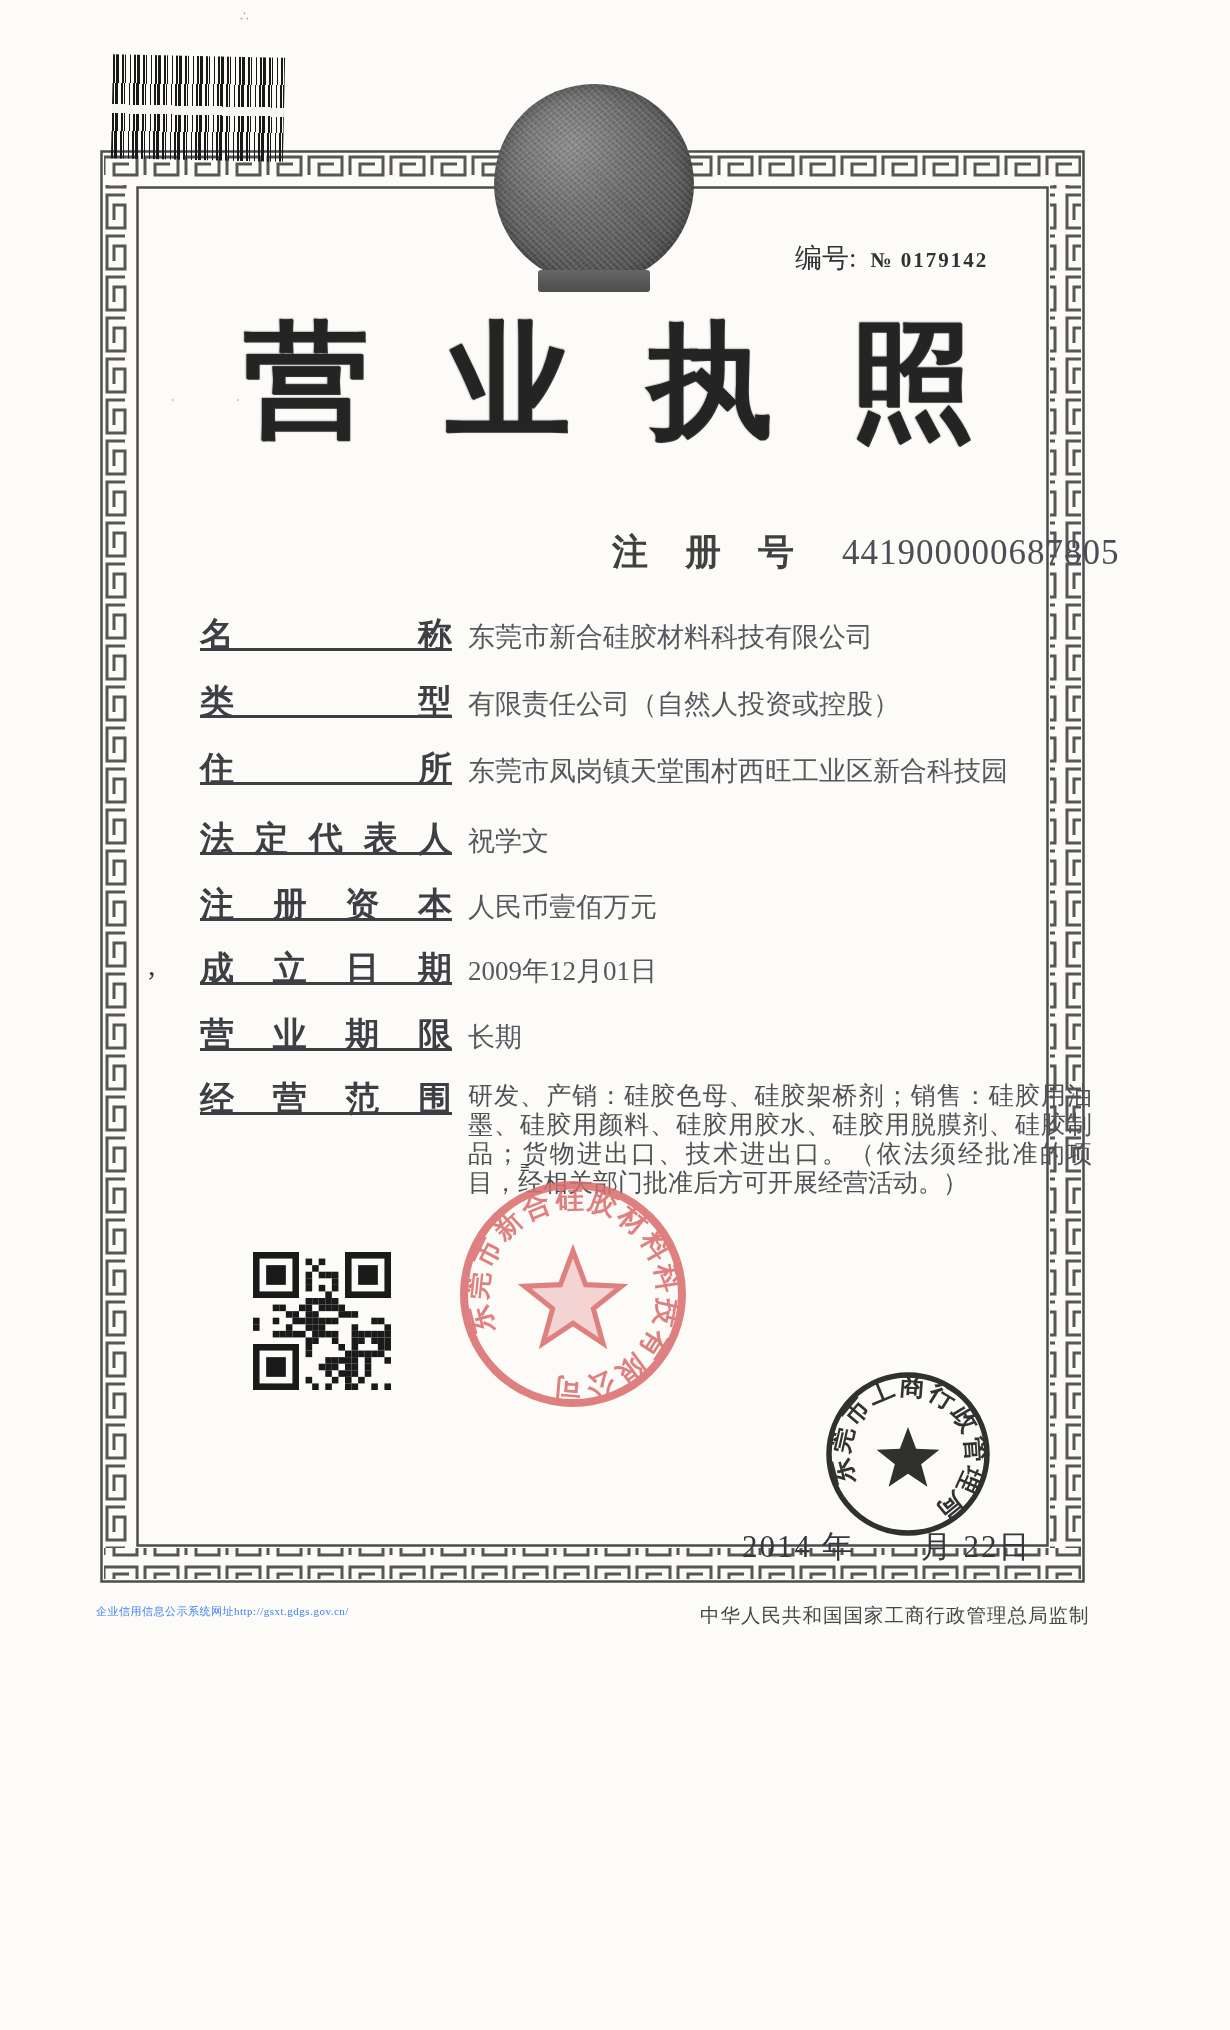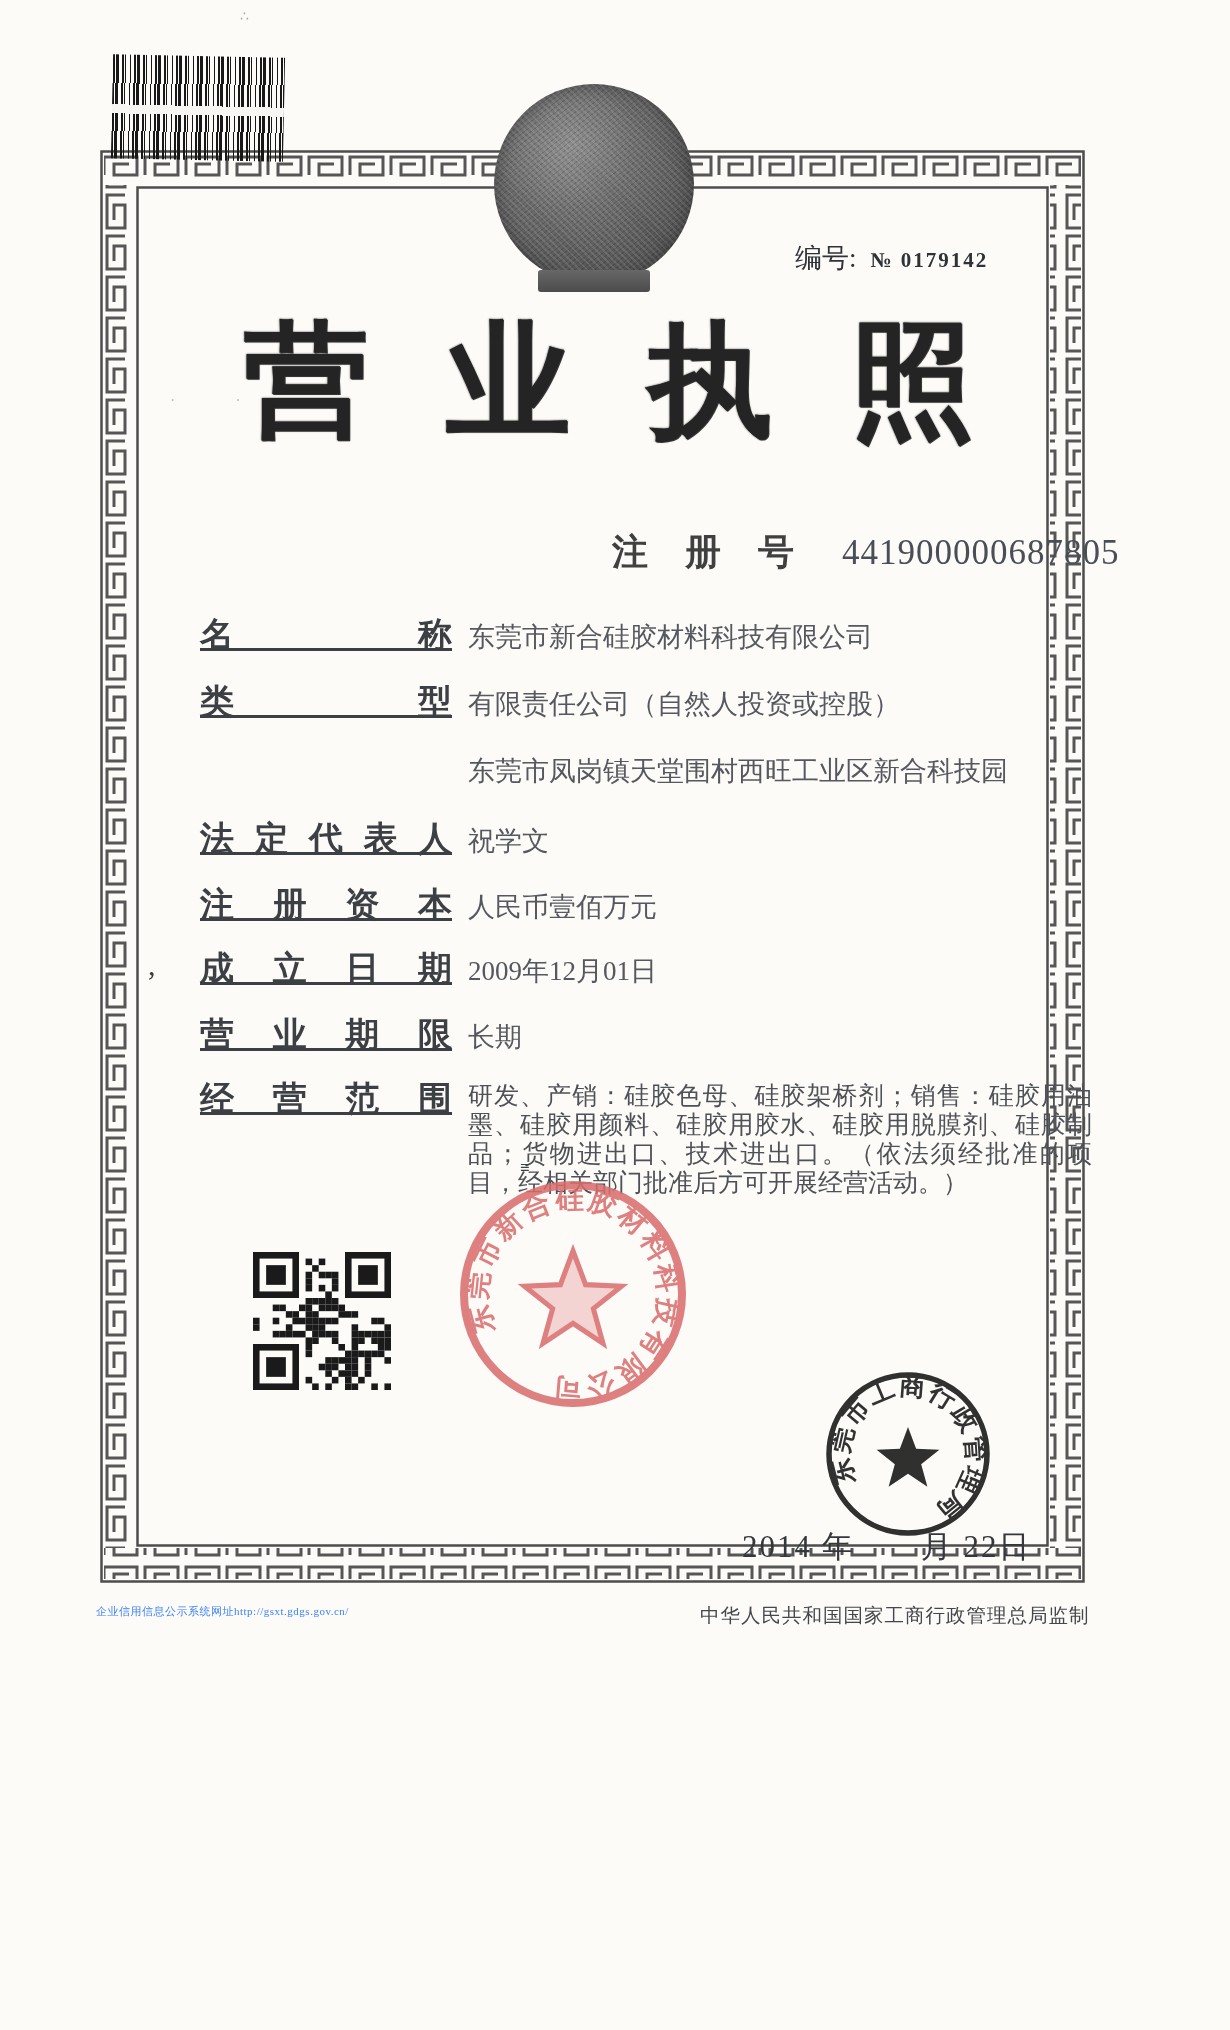--- a/index.html
+++ b/index.html
@@ -132,20 +132,21 @@
 
   <div class="row" style="top:612px">
     <span class="lbl">名称</span>
     <span class="val">东莞市新合硅胶材料科技有限公司</span>
   </div>
   <div class="row" style="top:679px">
     <span class="lbl">类型</span>
     <span class="val">有限责任公司（自然人投资或控股）</span>
   </div>
   <div class="row" style="top:746px">
+    <span class="lbl">住所</span>
     <span class="val">东莞市凤岗镇天堂围村西旺工业区新合科技园</span>
   </div>
   <div class="row" style="top:816px">
     <span class="lbl">法定代表人</span>
     <span class="val">祝学文</span>
   </div>
   <div class="row" style="top:882px">
     <span class="lbl">注册资本</span>
     <span class="val">人民币壹佰万元</span>
   </div>

